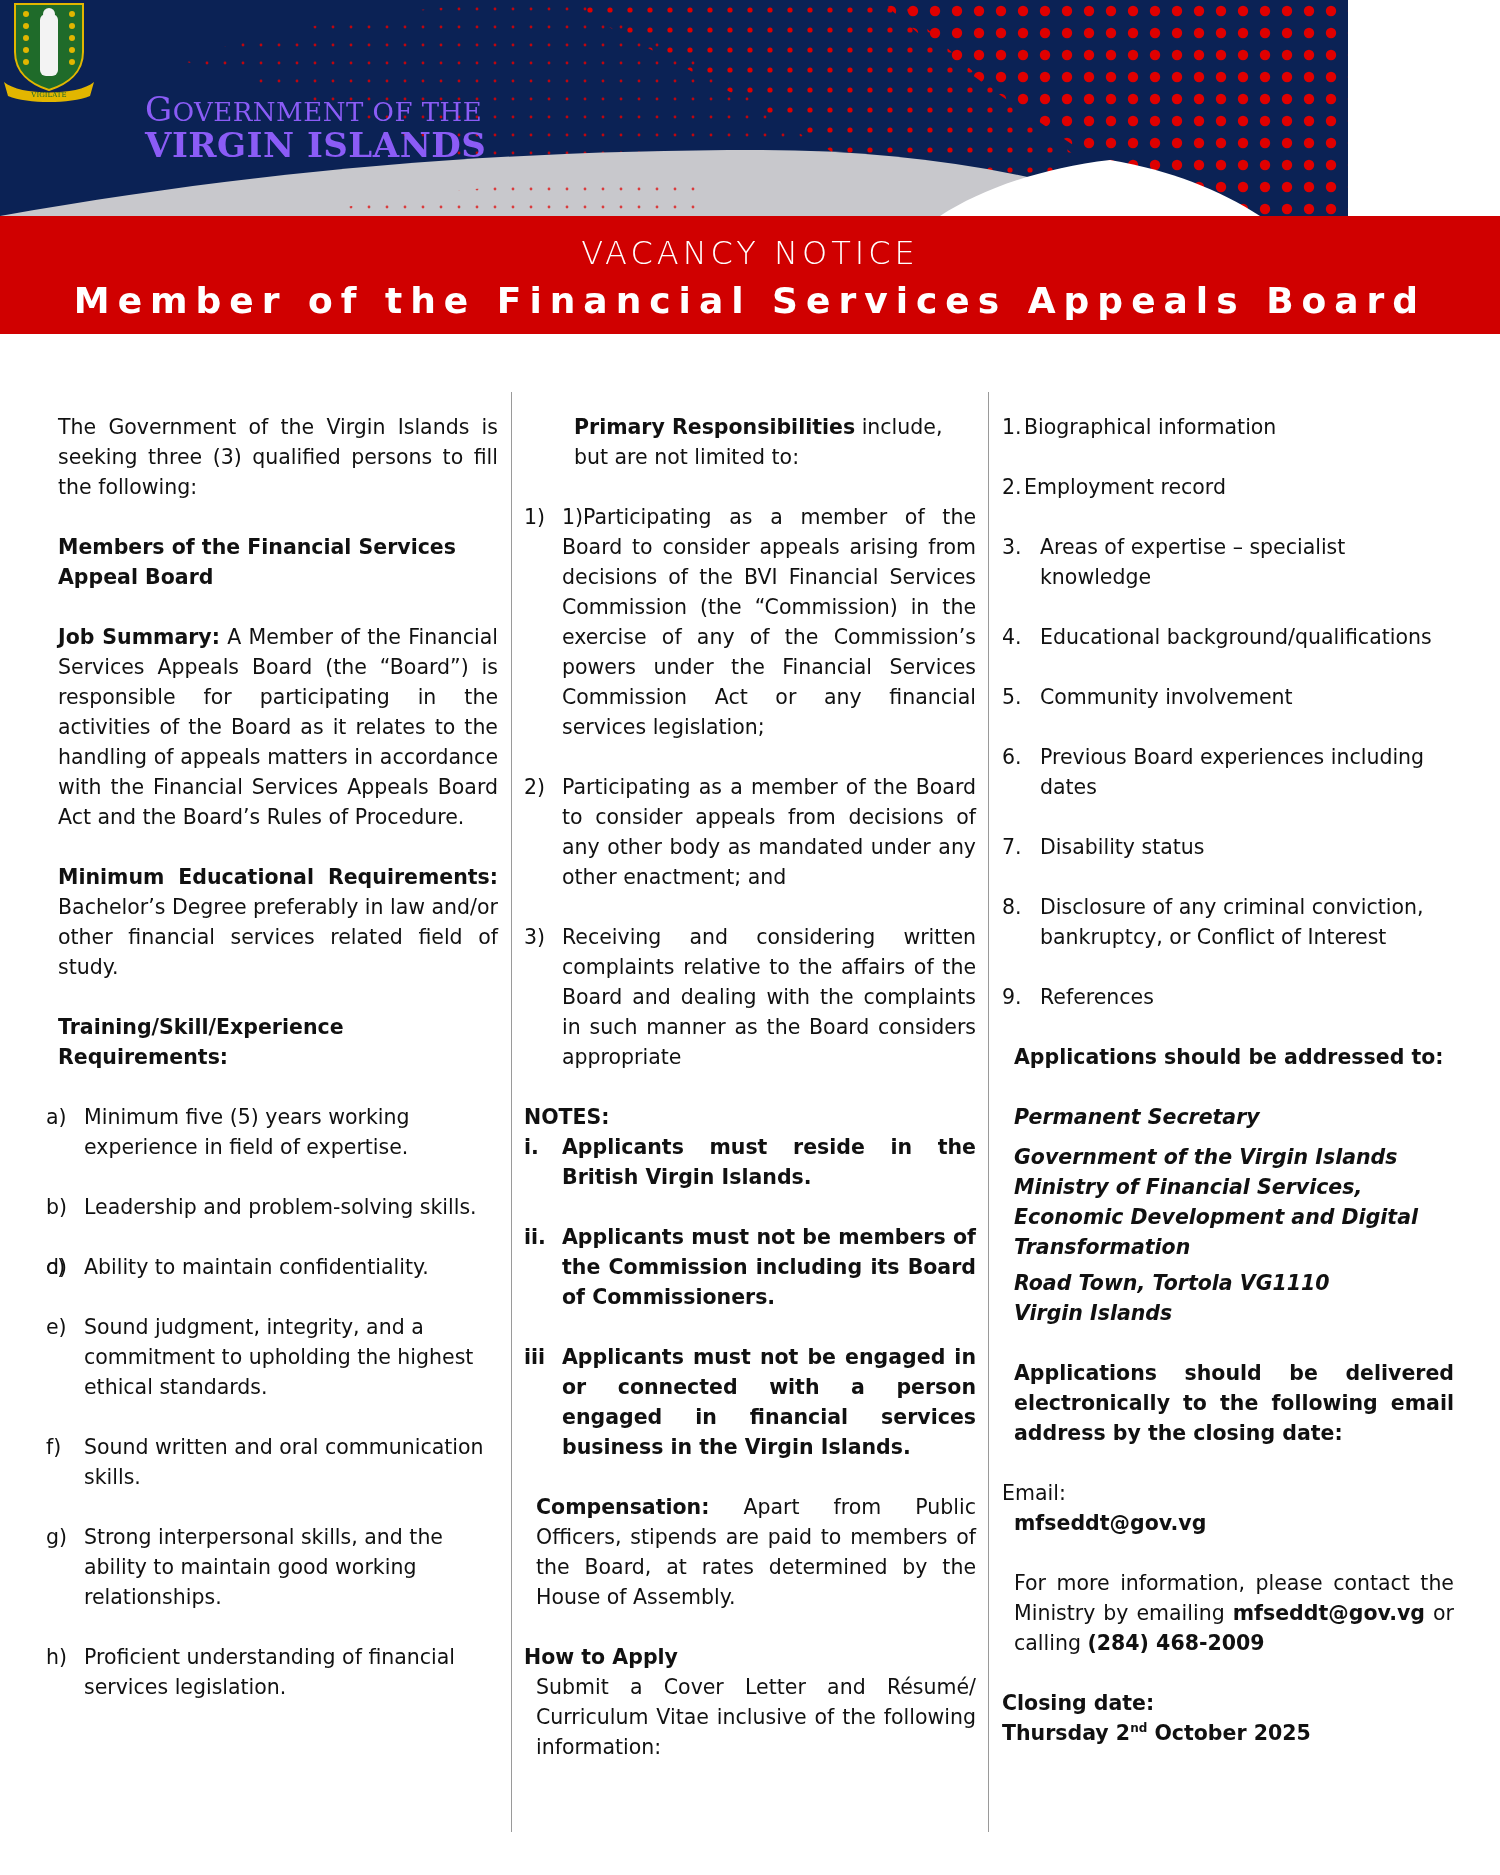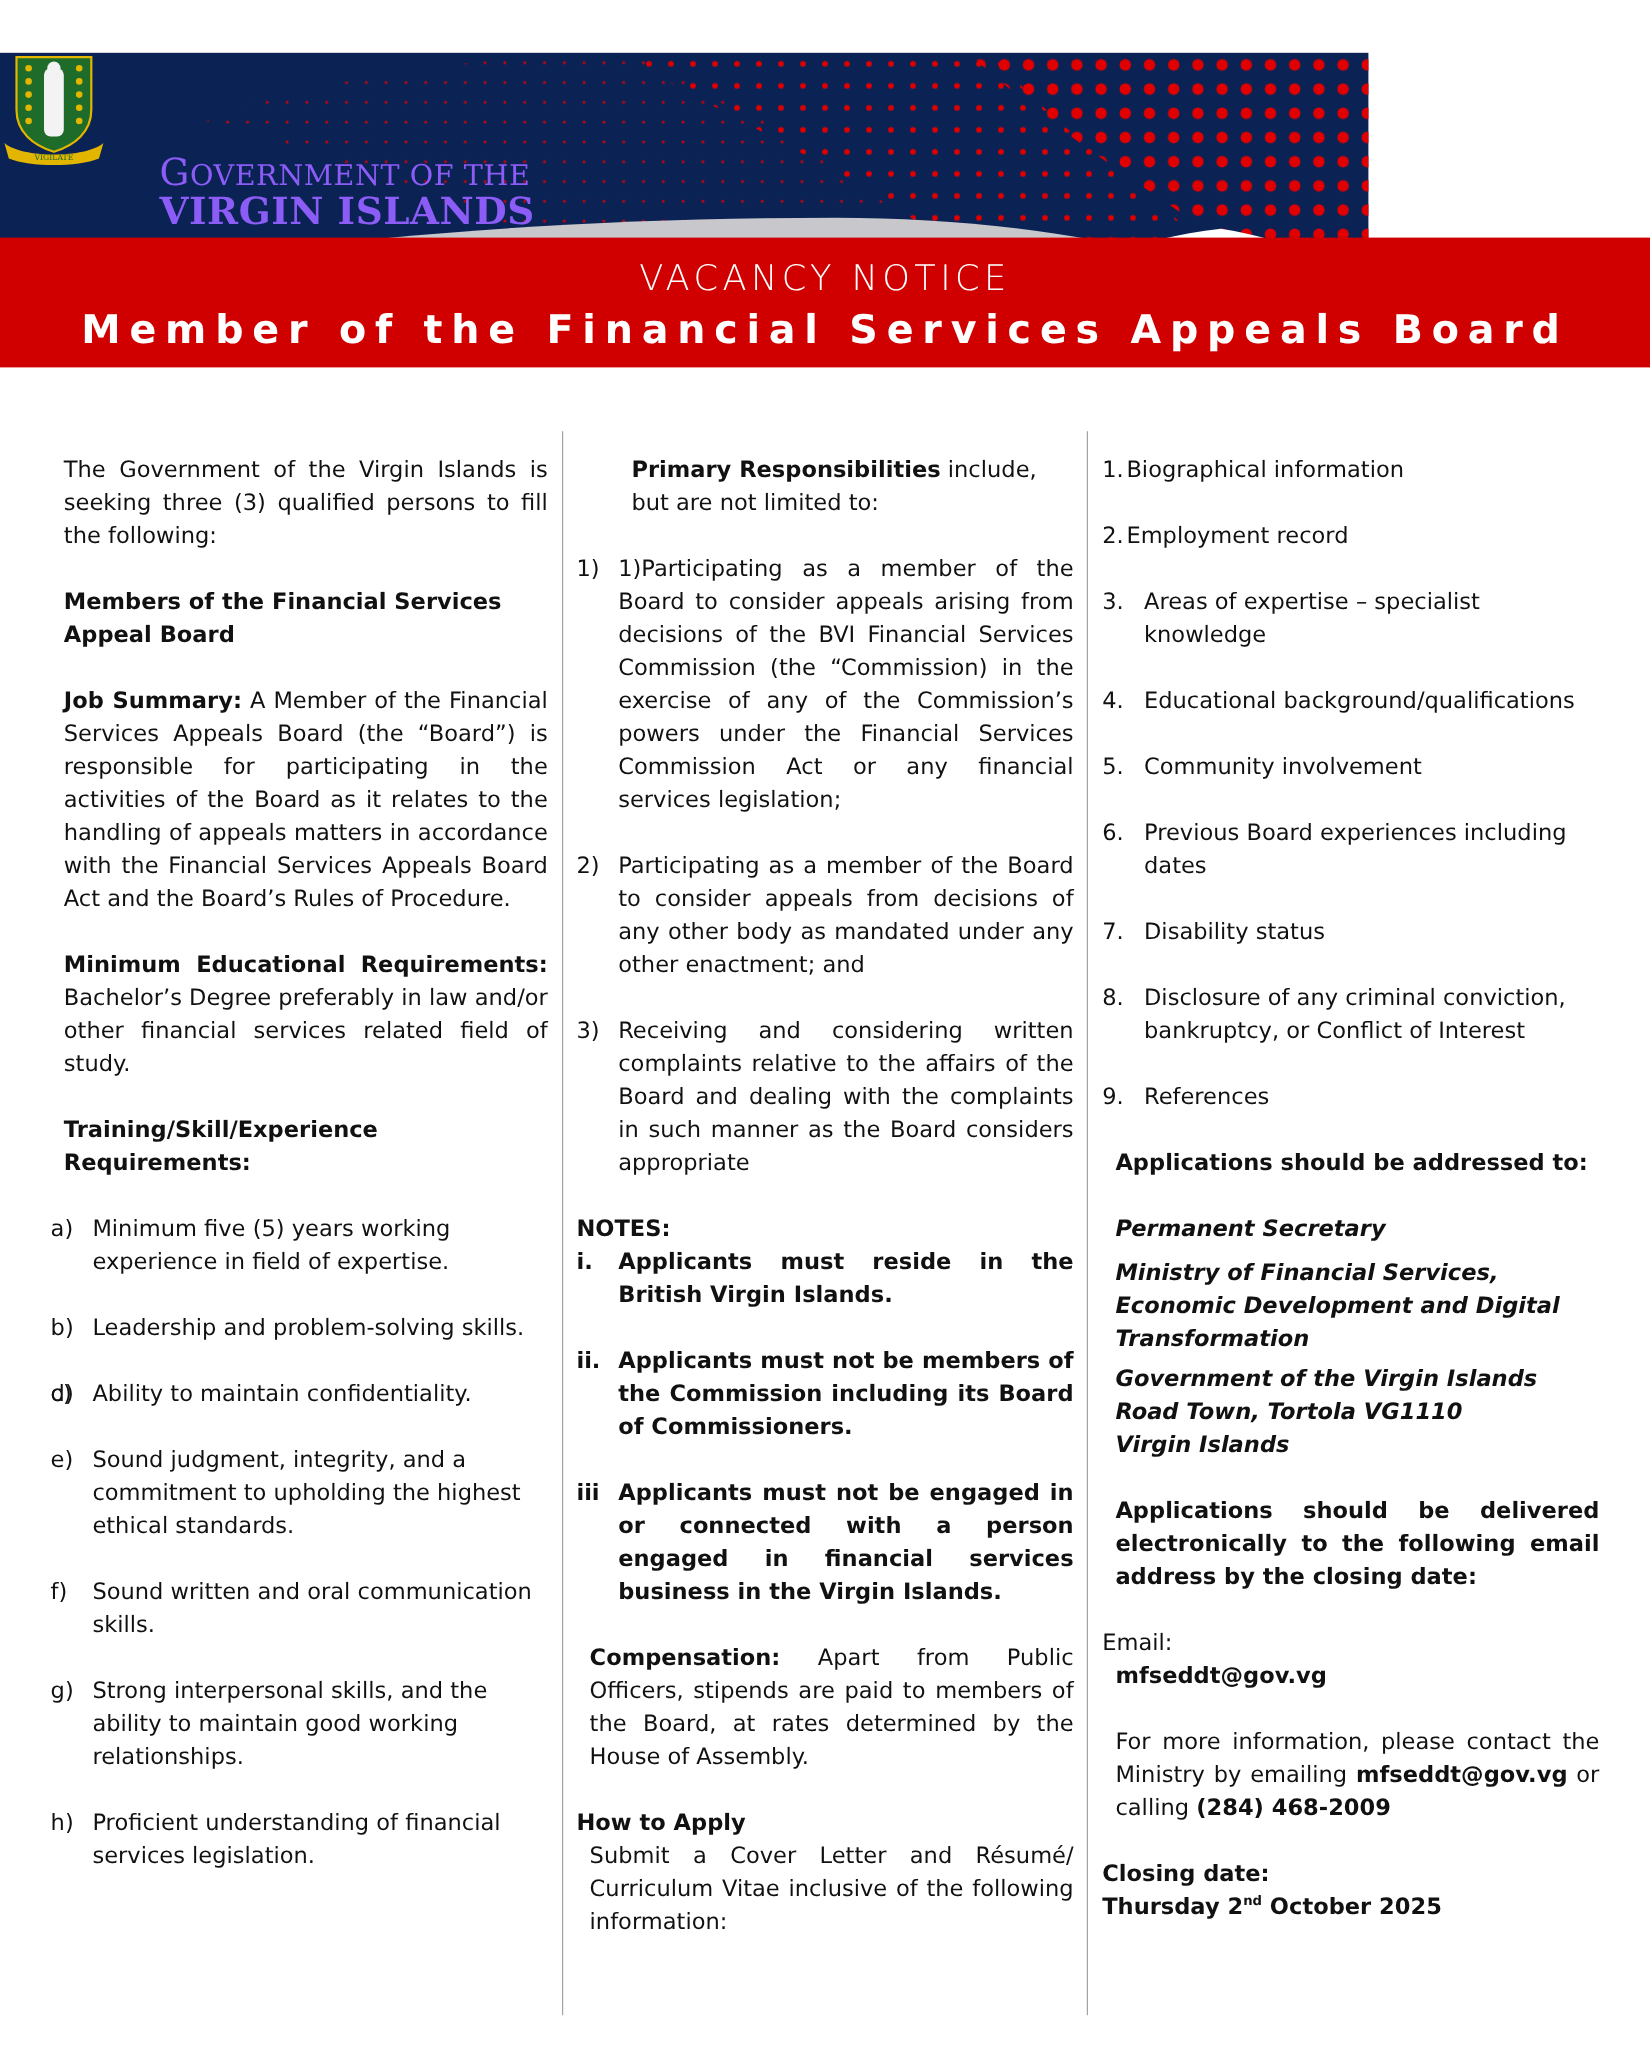--- a/index.html
+++ b/index.html
@@ -1,20 +1,20 @@
 <!DOCTYPE html>
 <html><head>
 <meta charset="utf-8">
 <style>
   * { box-sizing: border-box; margin: 0; padding: 0; }
   html, body { width: 1500px; height: 1875px; background: #ffffff; overflow: hidden; }
   body { font-family: "DejaVu Sans", sans-serif; color: #111; position: relative; }
 
   
-  .banner { position: absolute; left: 0; top: 0; width: 1244px; height: 216px; background: #0b2255; overflow: hidden; margin-top: 48px; }
+  .banner { position: absolute; left: 0; top: 0; width: 1348px; height: 216px; background: #0b2255; overflow: hidden; }
   .banner svg { position: absolute; left: 0; top: 0; }
   .crest { position: absolute; left: 50px; top: 78px; width: 98px; height: 102px; }
   .gov-title { position: absolute; left: 145px; top: 92px; color: #8b5cf6; font-family: "DejaVu Serif", serif; line-height: 1; }
   .gov-title .l1 { font-size: 26px; letter-spacing: 0.5px; }
   .gov-title .l1 .big { font-size: 34px; }
   .gov-title .l2 { font-size: 34px; font-weight: bold; margin-top: 2px; letter-spacing: 0.5px; }
 
   .redbar { position: absolute; left: 0; top: 216px; width: 1500px; height: 118px; background: #d00000; text-align: center; color: #fff; }
   .redbar .vac { position: absolute; left: 0; right: 0; top: 18px; font-family: "DejaVu Sans", sans-serif; font-weight: 200; font-size: 32px; letter-spacing: 4px; }
   .redbar .role { position: absolute; left: 0; right: 0; top: 64px; font-family: "DejaVu Sans", sans-serif; font-weight: bold; font-size: 36px; letter-spacing: 8px; }
@@ -149,22 +149,22 @@
     <li><span class="mk">4.</span><span>Educational background/qualifications</span></li>
     <li><span class="mk">5.</span><span>Community involvement</span></li>
     <li><span class="mk">6.</span><span>Previous Board experiences including dates</span></li>
     <li><span class="mk">7.</span><span>Disability status</span></li>
     <li><span class="mk">8.</span><span>Disclosure of any criminal conviction, bankruptcy, or Conflict of Interest</span></li>
     <li><span class="mk">9.</span><span>References</span></li>
   </ul>
   <p class="noj b">Applications should be addressed to:</p>
   <div class="addr">
     <p class="italic" style="margin-bottom:10px">Permanent Secretary</p>
+    <p class="italic" style="margin-bottom:0">Government of the Virgin Islands</p>
     <p class="italic" style="margin-bottom:6px">Ministry of Financial Services, Economic Development and Digital Transformation</p>
-    <p class="italic" style="margin-bottom:0">Government of the Virgin Islands</p>
     <p class="italic" style="margin-bottom:0">Road Town, Tortola VG1110</p>
     <p class="italic gap">Virgin Islands</p>
   </div>
   <p class="b">Applications should be delivered electronically to the following email address by the closing date:</p>
   <div>Email:</div>
   <p class="b noj">mfseddt@gov.vg</p>
   <p><span>For more information, please contact the Ministry by emailing </span><b>mfseddt@gov.vg</b><span> or calling </span><b>(284) 468-2009</b></p>
   <div class="b">Closing date:</div>
   <div class="b"><span>Thursday 2</span><sup>nd</sup><span> October 2025</span></div>
 </div>

